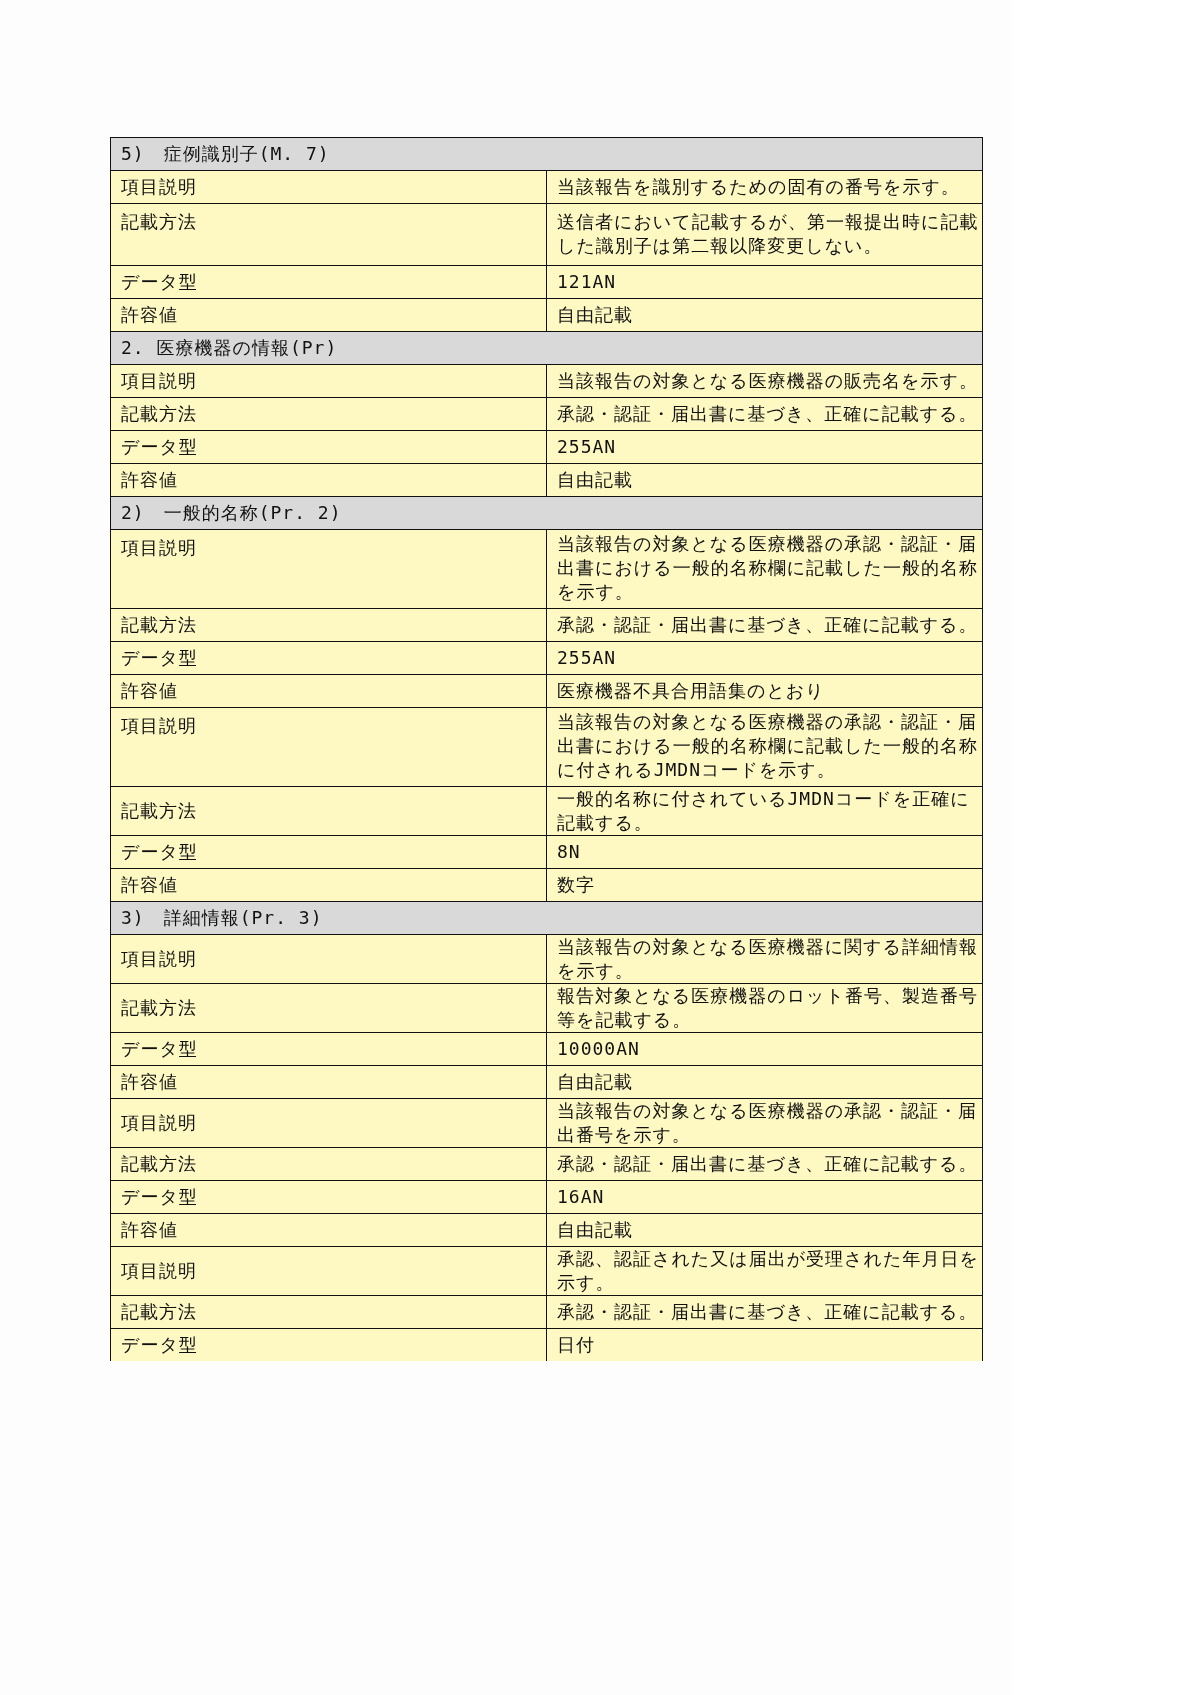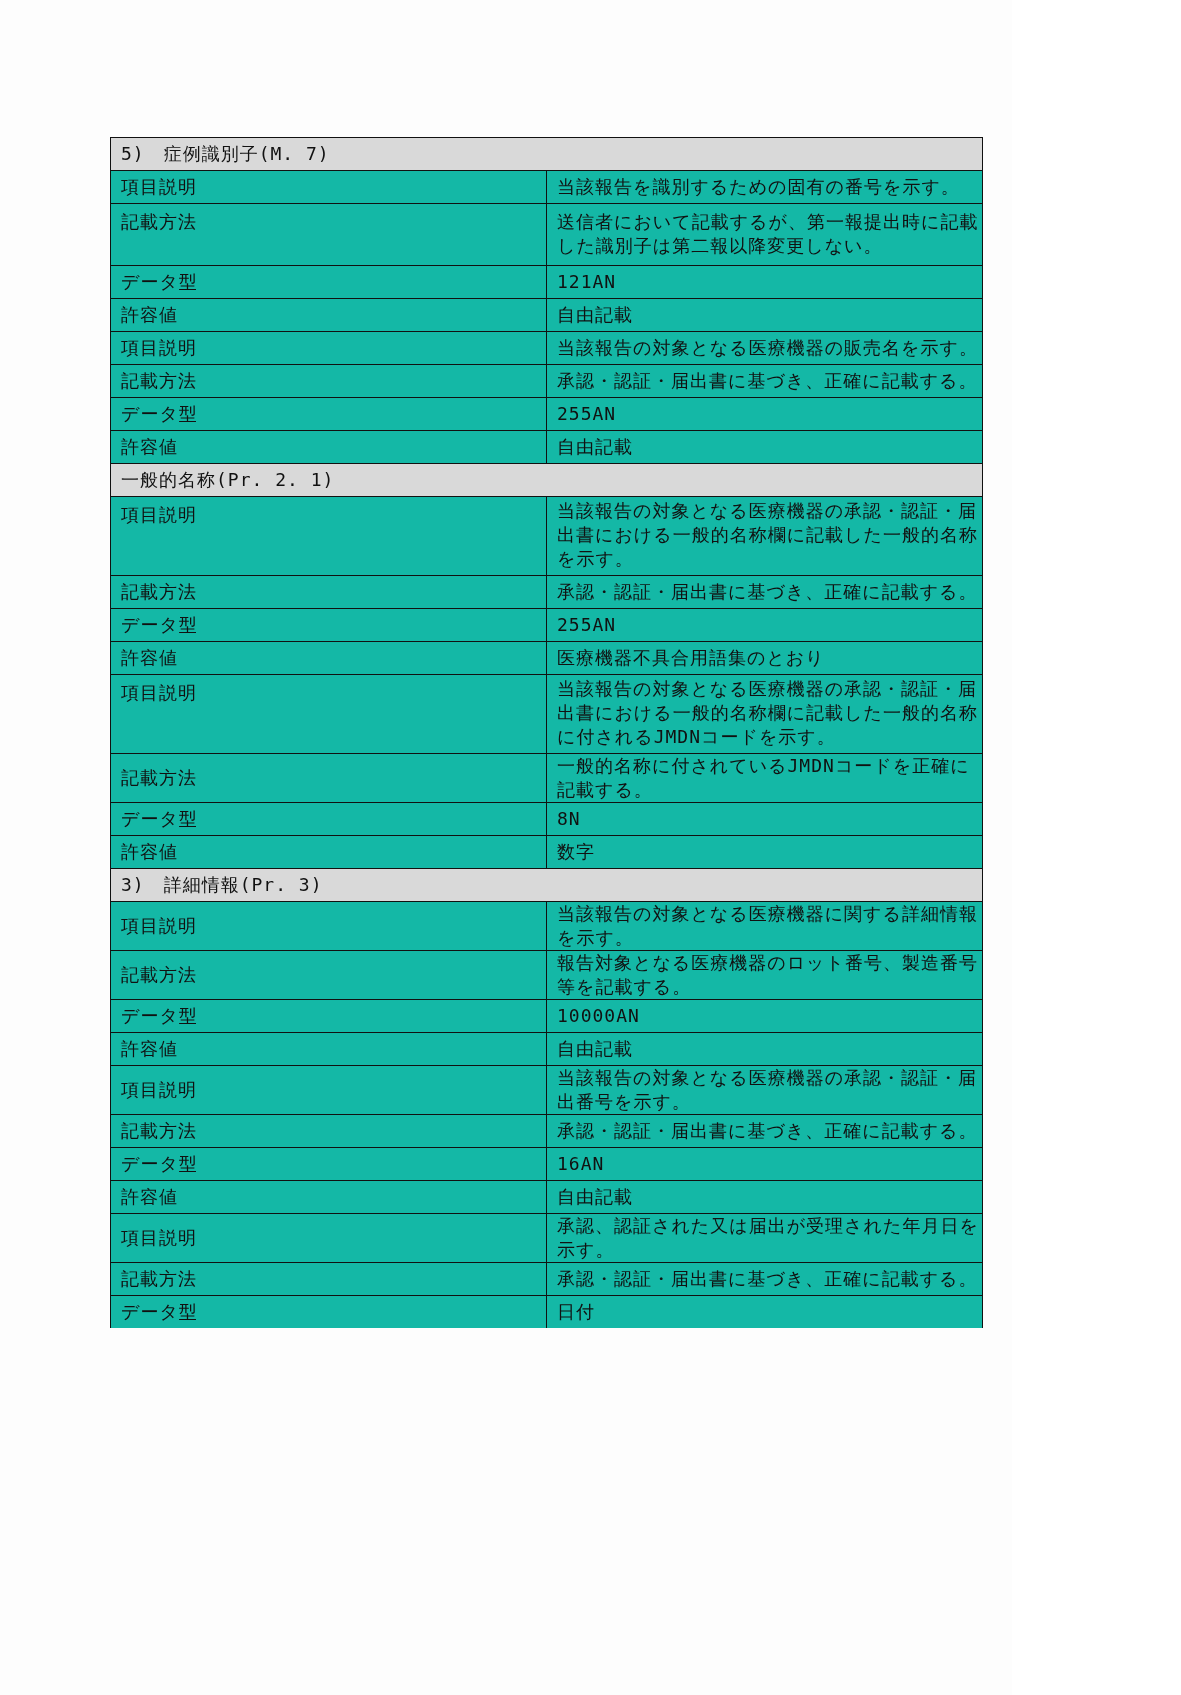--- a/index.html
+++ b/index.html
@@ -5,21 +5,21 @@
   html, body { margin: 0; padding: 0; background: #ffffff; }
   body { width: 1181px; height: 1695px; position: relative; overflow: hidden;
          font-family: "DejaVu Sans Mono", "Liberation Mono", monospace; color: #111; }
   .page { position: absolute; left: 0; top: 0; width: 1012px; height: 1695px; background: #fdfdfd; }
   table.spec { position: absolute; left: 110px; top: 137px; width: 873px;
                border-collapse: collapse; table-layout: fixed; }
   table.spec td { border: 1.5px solid #111; padding: 0 0 0 10px; font-size: 18px;
                   line-height: 24px; vertical-align: middle; letter-spacing: 1px; }
   table.spec td.label { width: 112px; }
   table.spec tr.head td { background: #d9d9d9; height: 32px; }
-  table.spec tr.row td { height: 32px; background: #14b8a6; }
+  table.spec tr.row td { height: 32px; background: #fef9c3; }
   table.spec tr.tall td { height: 55px; }
   table.spec tr.tall td.label { vertical-align: top; padding-top: 6px; }
   table.spec tr.tall td.value { padding-top: 2px; padding-bottom: 4px; }
   table.spec tr.last td { border-bottom: none; }
 </style>
 </head>
 <body>
 
 <div class="page">
   <table class="spec">
@@ -38,42 +38,45 @@
       </tr>
       <tr class="row">
         <td class="label">データ型</td>
         <td class="value">121AN</td>
       </tr>
       <tr class="row">
         <td class="label">許容値</td>
         <td class="value">自由記載</td>
       </tr>
 
+      <tr class="head">
+        <td colspan="2">2. 医療機器の情報(Pr)</td>
+      </tr>
 
       <tr class="row">
         <td class="label">項目説明</td>
         <td class="value">当該報告の対象となる医療機器の販売名を示す。</td>
       </tr>
       <tr class="row">
         <td class="label">記載方法</td>
         <td class="value">承認・認証・届出書に基づき、正確に記載する。</td>
       </tr>
       <tr class="row">
         <td class="label">データ型</td>
         <td class="value">255AN</td>
       </tr>
       <tr class="row">
         <td class="label">許容値</td>
         <td class="value">自由記載</td>
       </tr>
 
+      <tr class="head">
+        <td colspan="2">2)　一般的名称(Pr. 2)</td>
+      </tr>
 
-      <tr class="head">
-        <td colspan="2">一般的名称(Pr. 2. 1)</td>
-      </tr>
       <tr class="row tall">
         <td class="label">項目説明</td>
         <td class="value">当該報告の対象となる医療機器の承認・認証・届出書における一般的名称欄に記載した一般的名称を示す。</td>
       </tr>
       <tr class="row">
         <td class="label">記載方法</td>
         <td class="value">承認・認証・届出書に基づき、正確に記載する。</td>
       </tr>
       <tr class="row">
         <td class="label">データ型</td>

